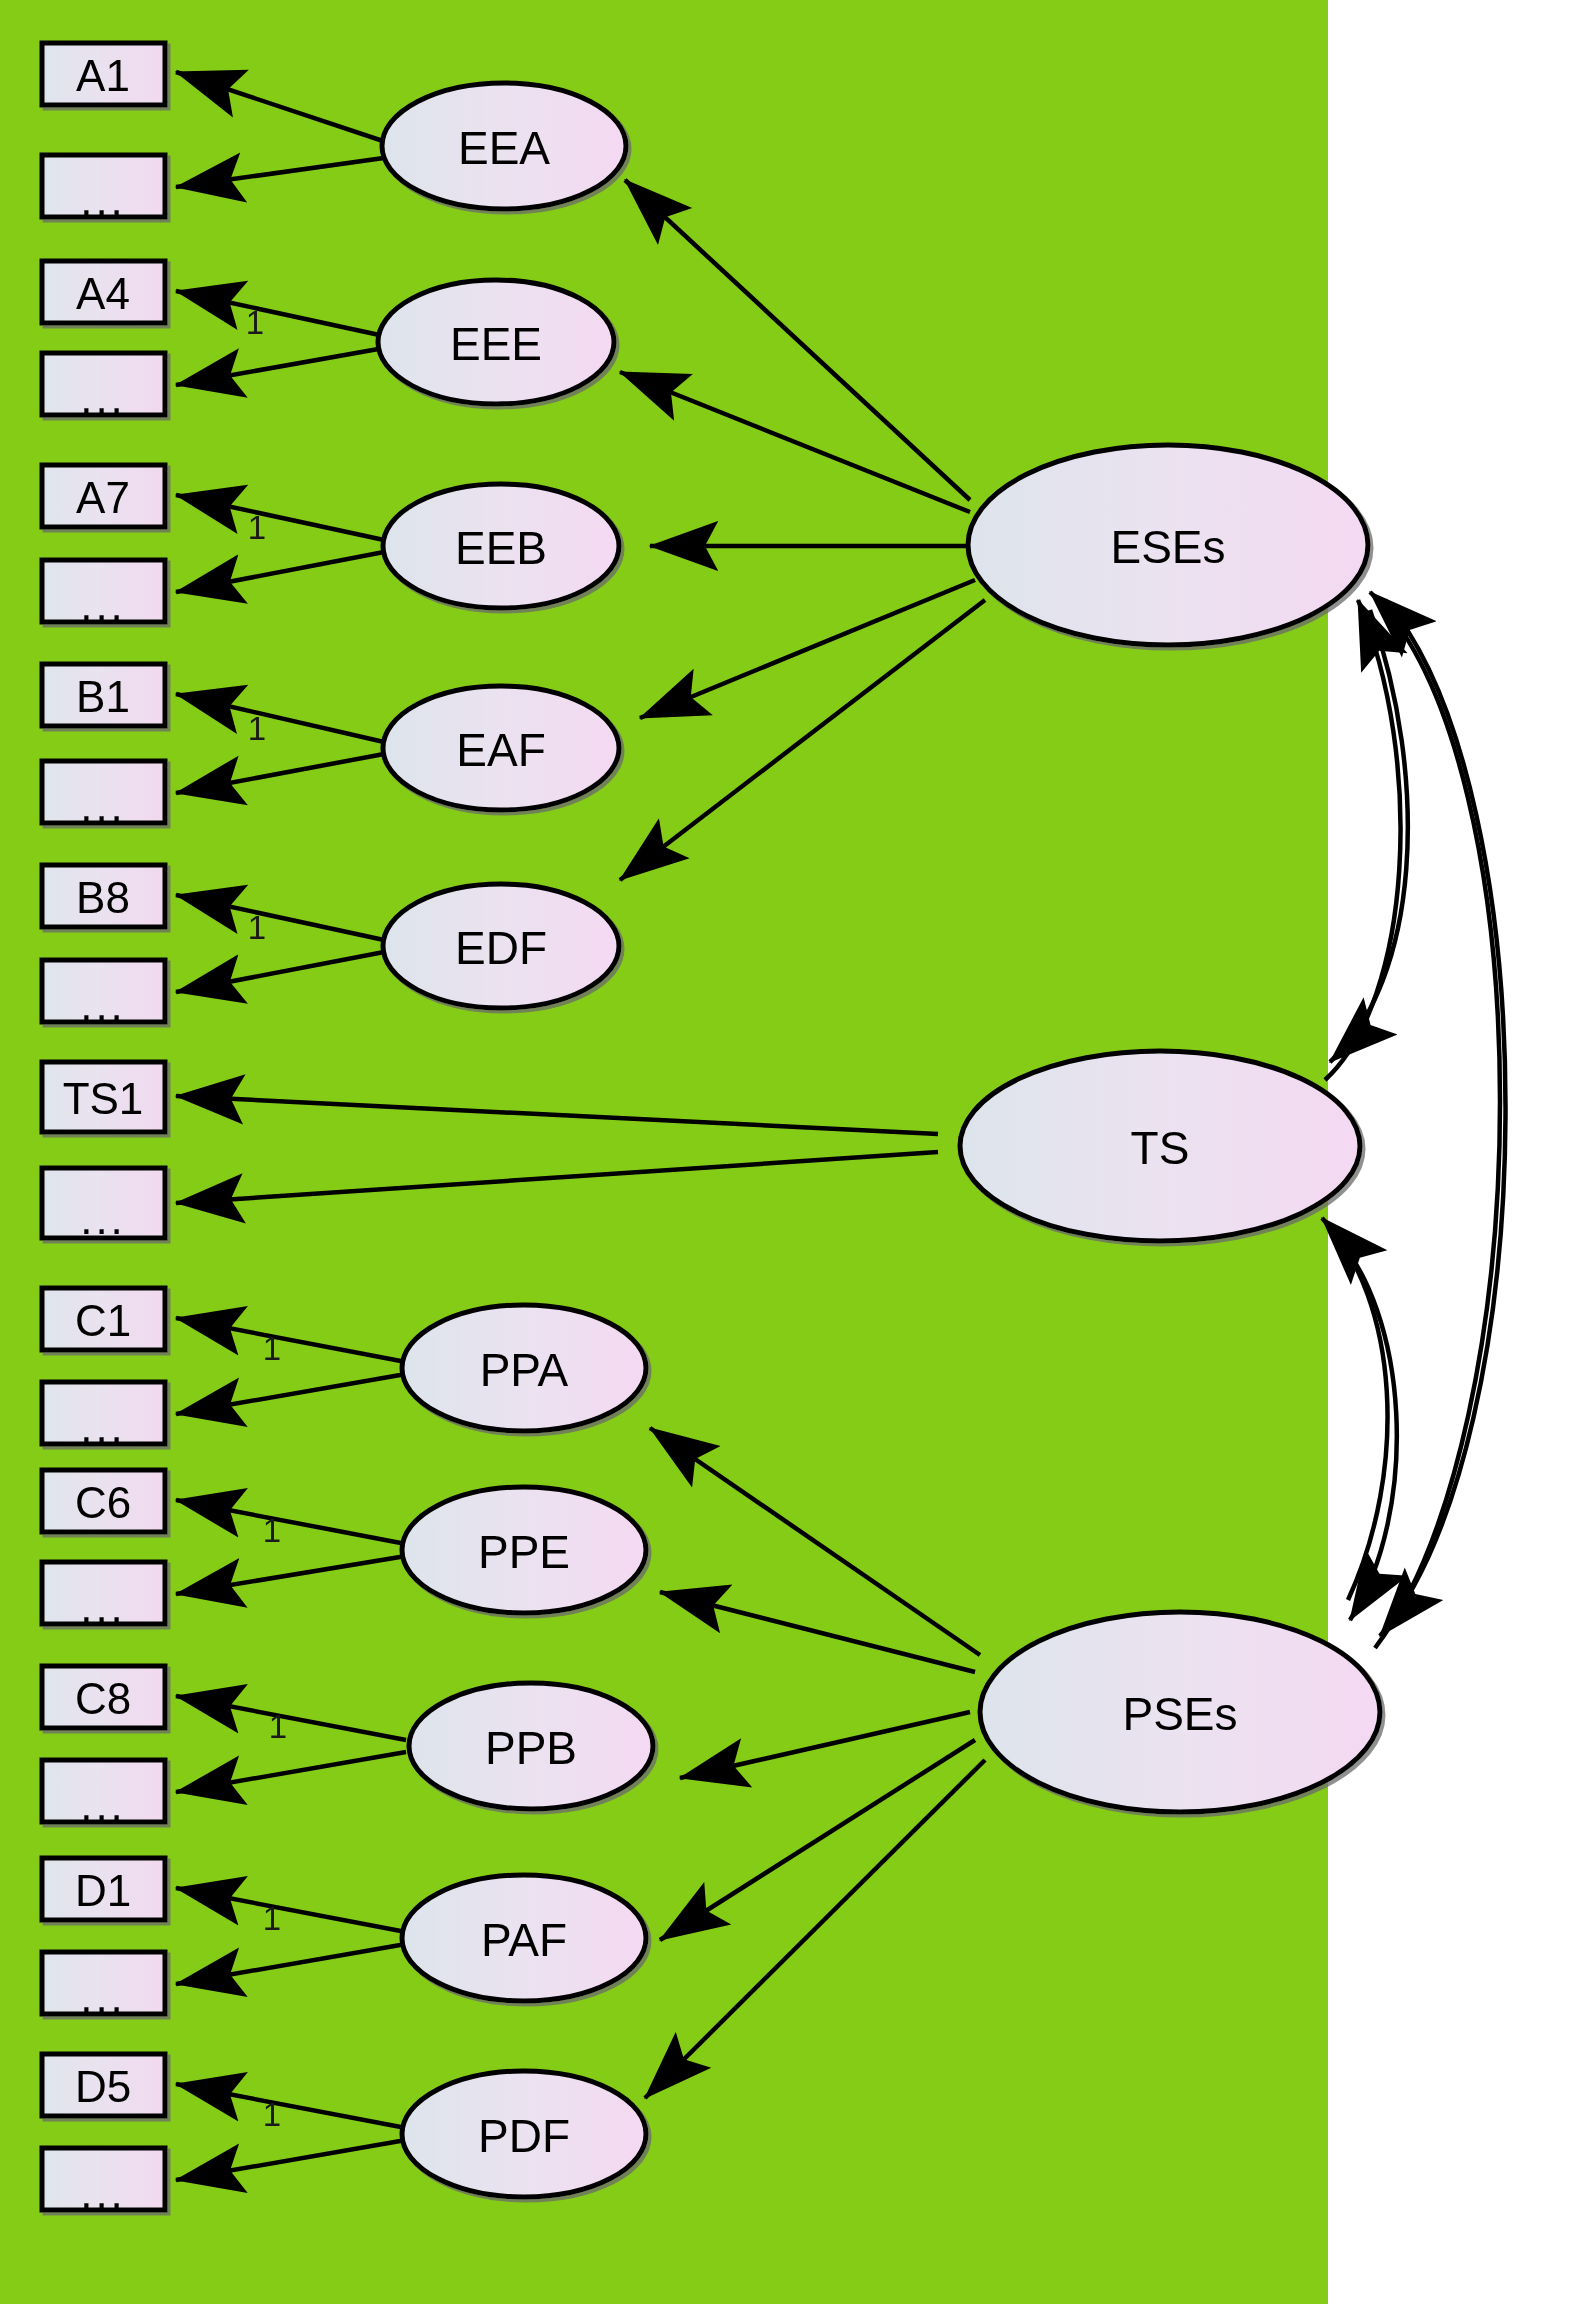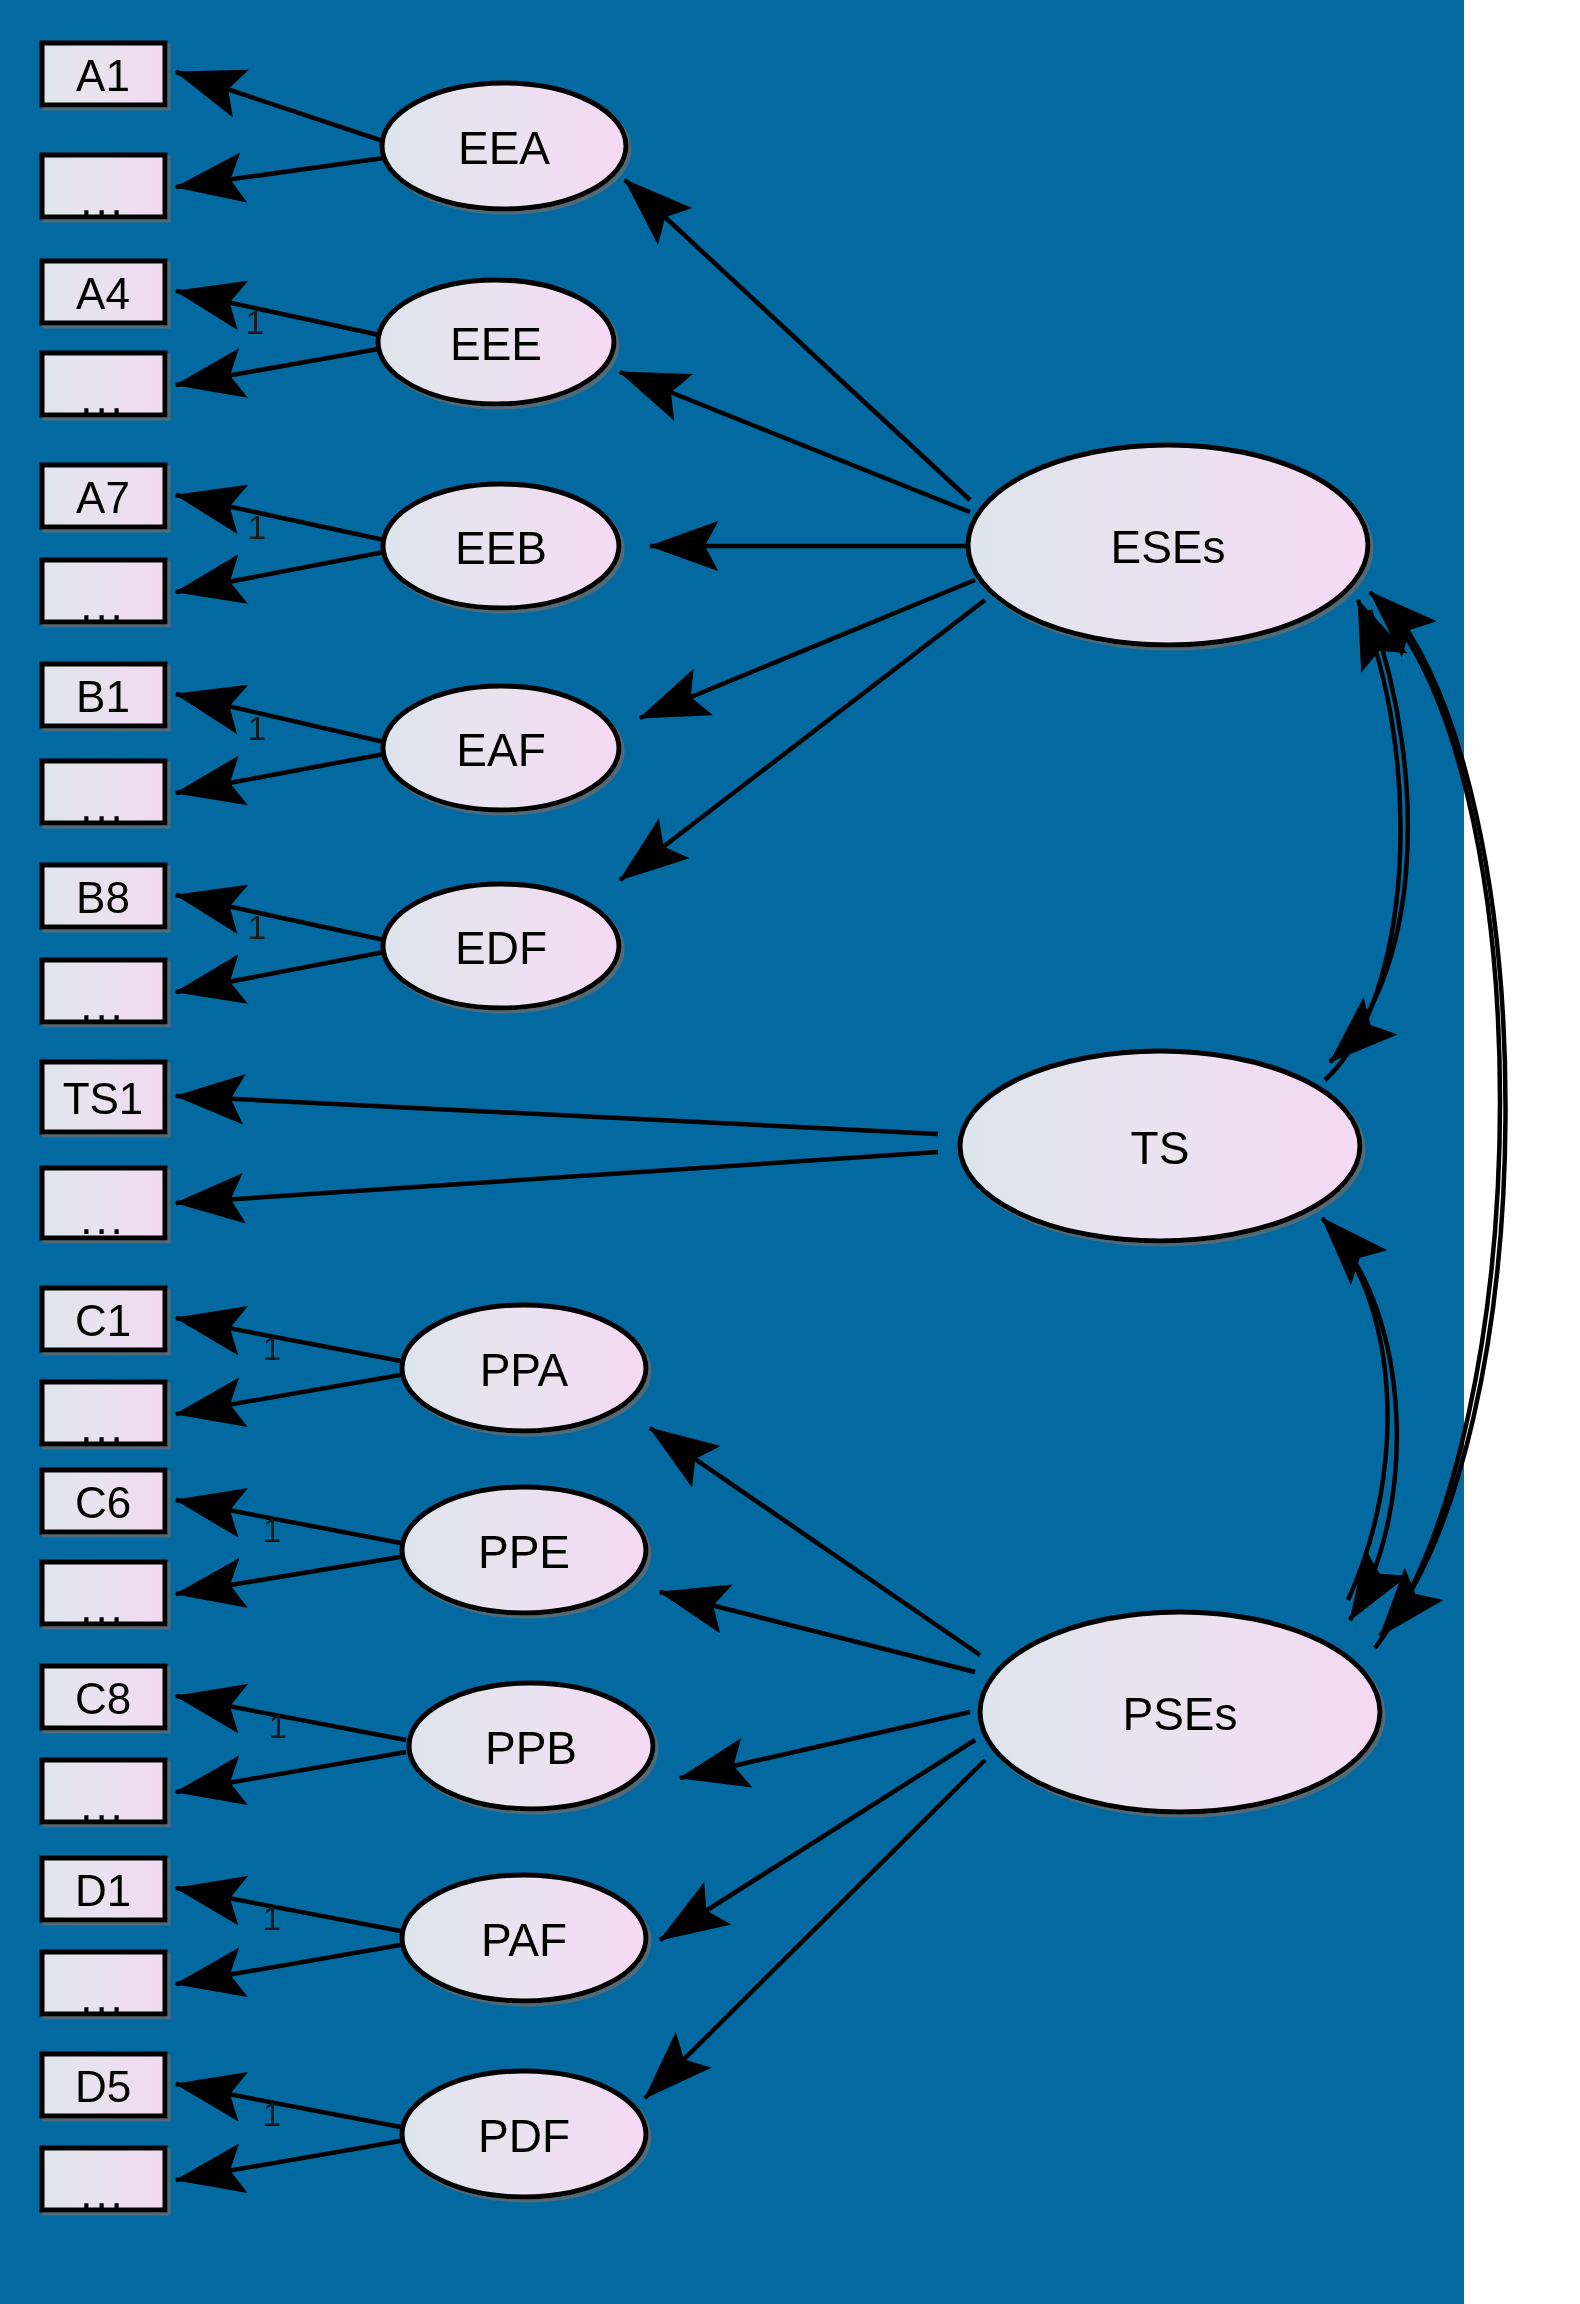--- a/index.html
+++ b/index.html
@@ -1,17 +1,17 @@
 <!DOCTYPE html>
 <html><head>
 <meta charset="utf-8">
 <style>
   html,body{margin:0;padding:0;background:#fff;}
   body{width:1580px;height:2304px;font-family:"Liberation Sans",sans-serif;overflow:hidden;}
-  #stage{position:relative;width:1464px;height:2304px;background:#0369a1;}
+  #stage{position:relative;width:1328px;height:2304px;background:#84cc16;}
   svg#diagram{position:absolute;left:0;top:0;width:1580px;height:2304px;display:block;}
   .node-rect{stroke:#000000;stroke-width:5;}
   .node-ellipse{stroke:#000000;stroke-width:5;}
   .edge{stroke:#000000;stroke-width:4.5;fill:none;}
   .edge-curve{stroke:#000000;stroke-width:4.5;fill:none;}
   .node-label{font-family:"Liberation Sans",sans-serif;fill:#000000;text-anchor:middle;dominant-baseline:central;}
   .rect-label{font-size:44px;}
   .ell-label{font-size:46px;}
   .big-ell-label{font-size:46px;}
   .loading-label{font-family:"Liberation Sans",sans-serif;font-size:33px;fill:#1a1a1a;text-anchor:middle;dominant-baseline:central;}

